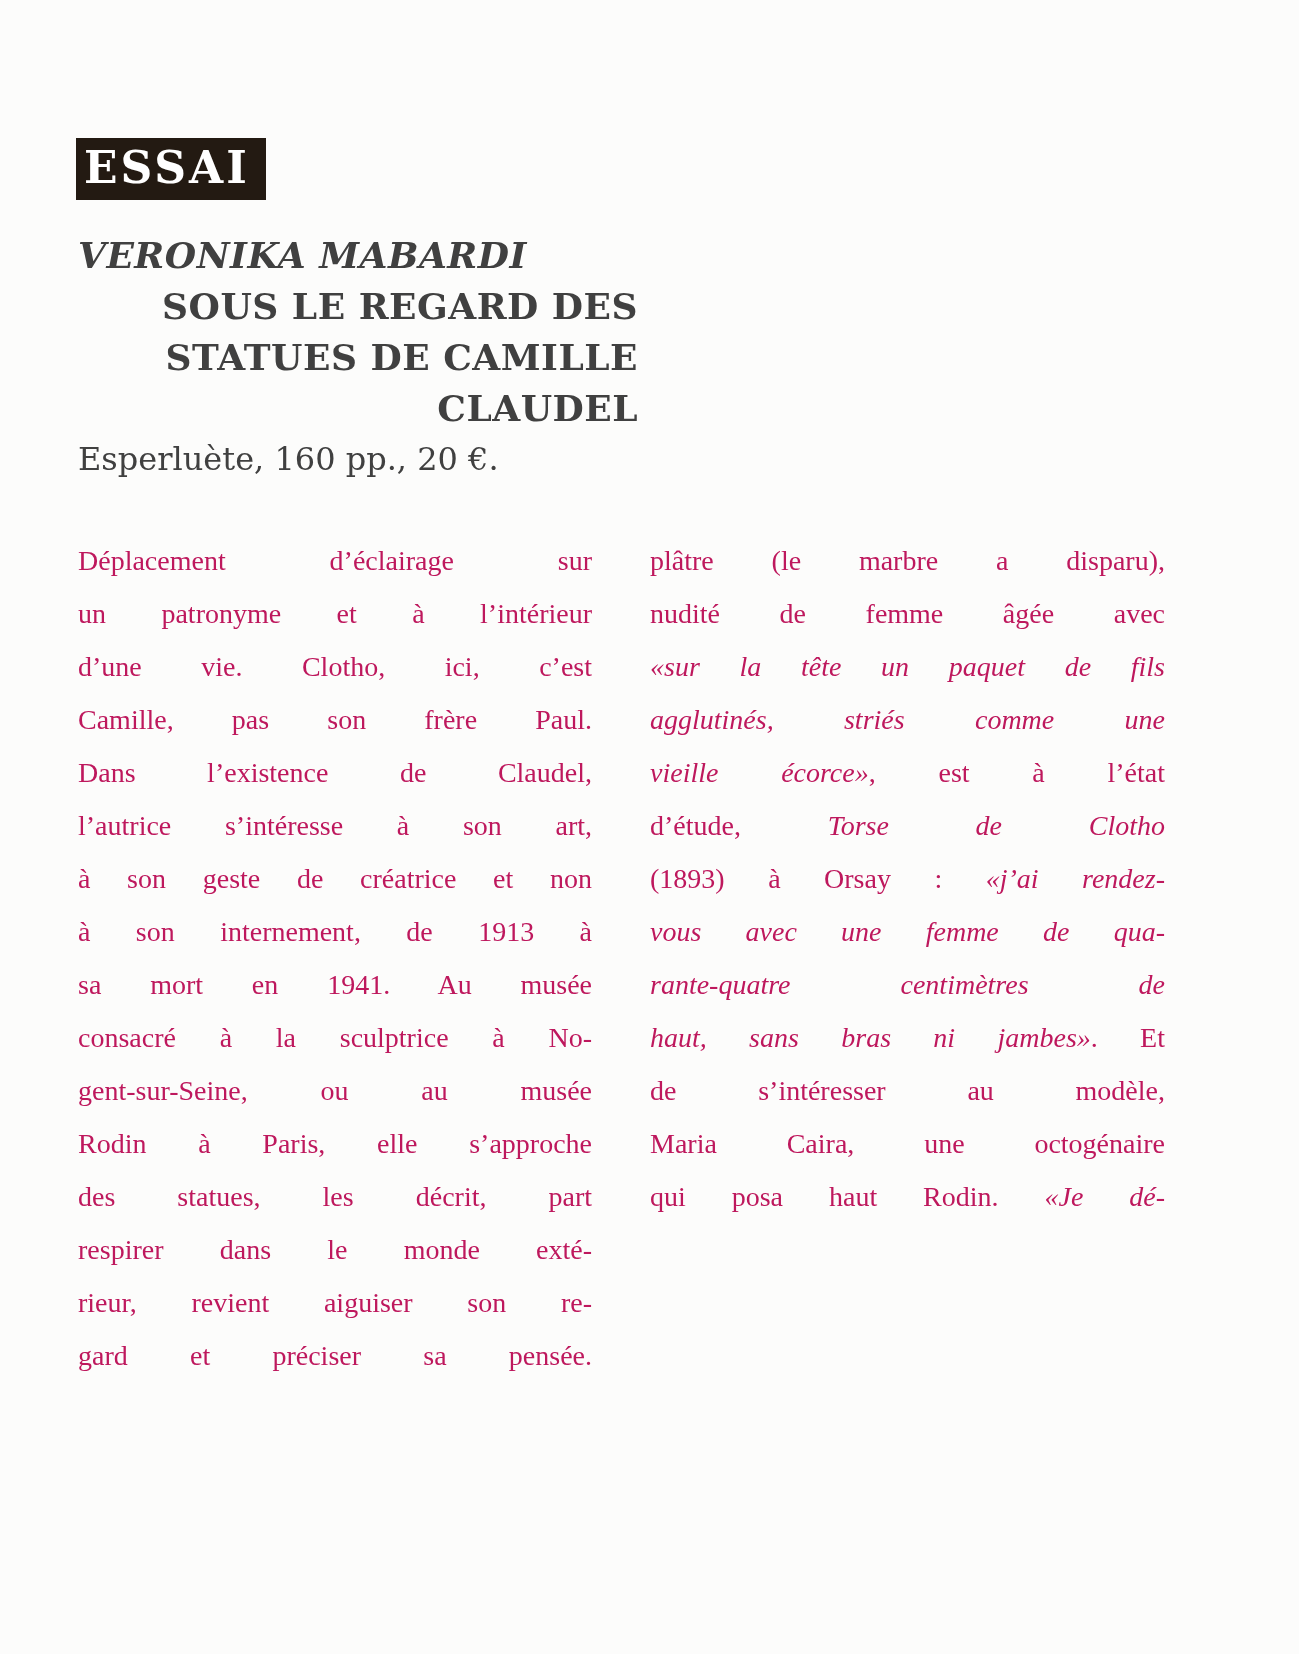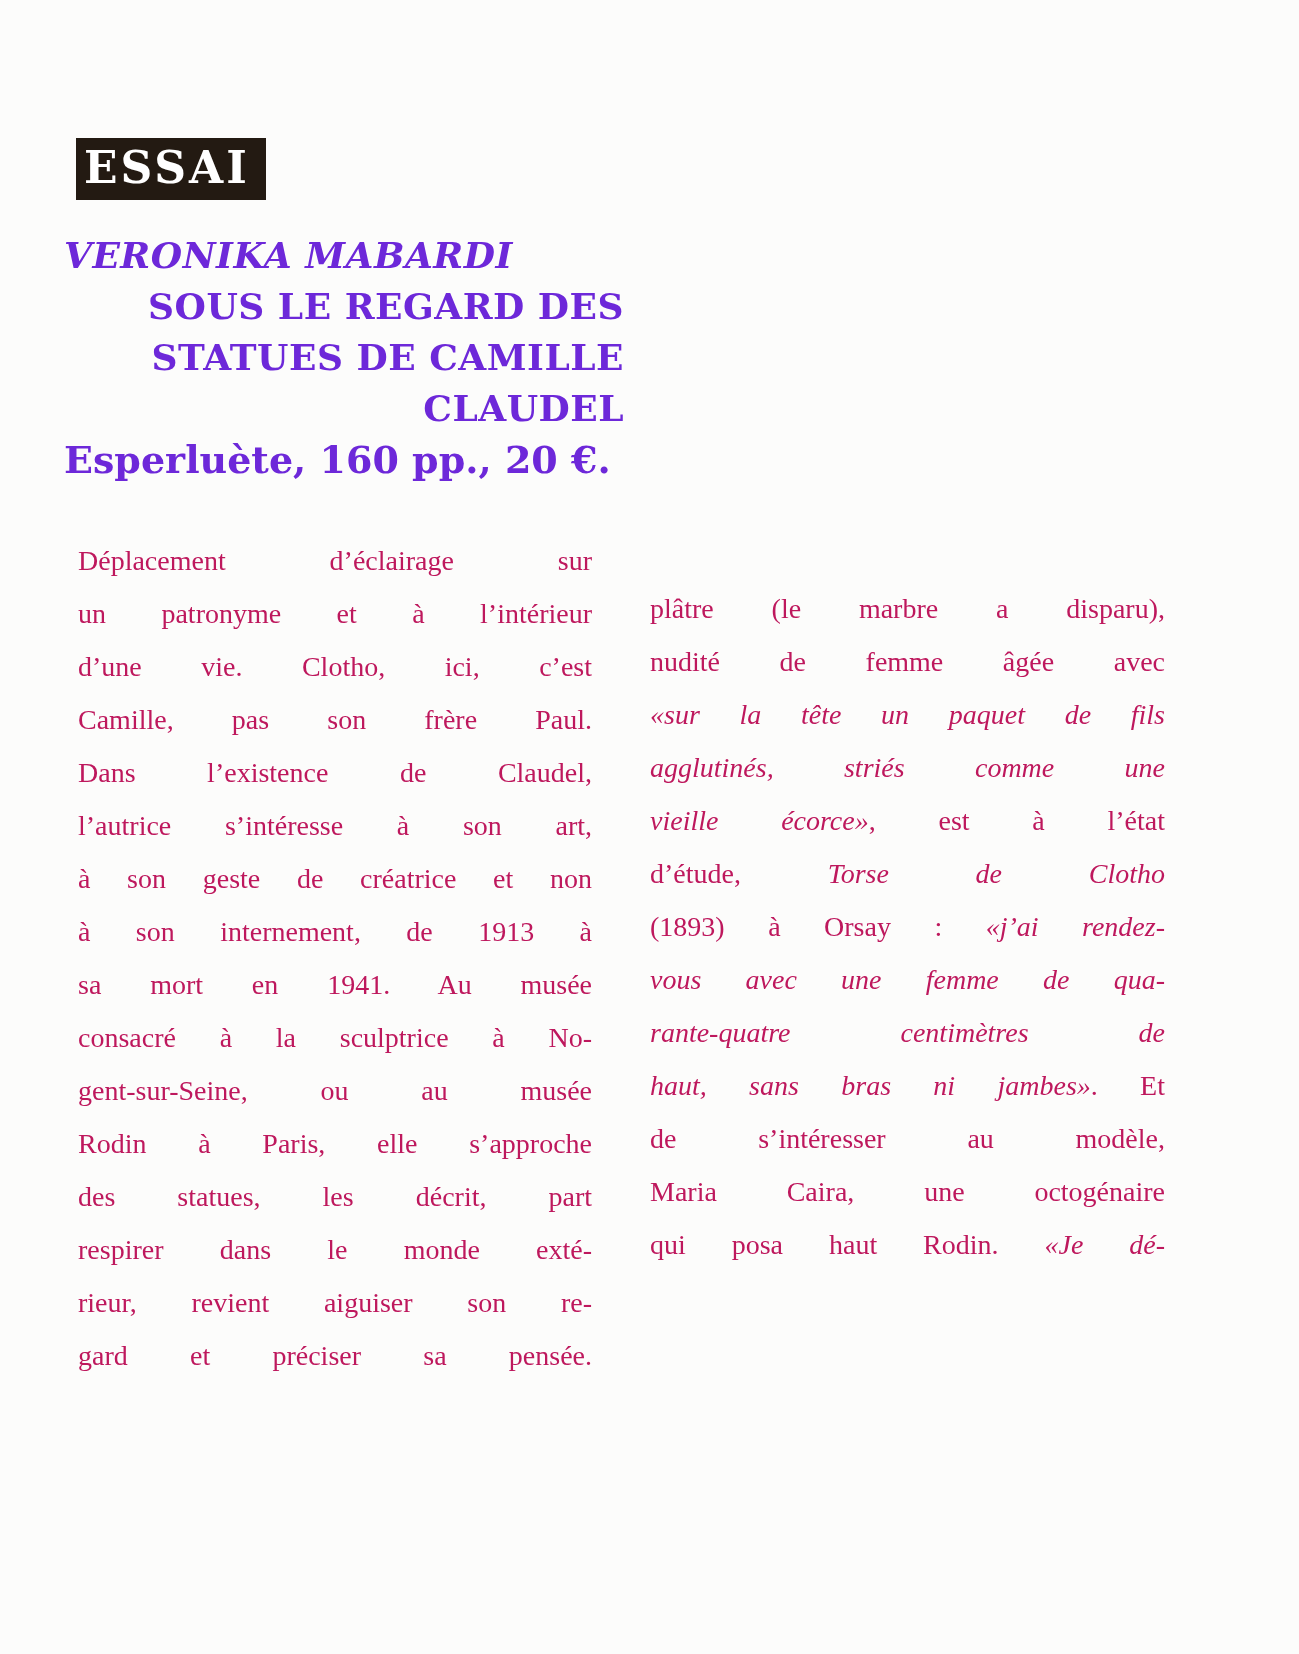--- a/index.html
+++ b/index.html
@@ -31,59 +31,59 @@
     font-weight: bold;
     font-size: 44px;
     letter-spacing: 3px;
     line-height: 1;
     transform: translateY(-1px);
   }
 
   
   .book-header {
     position: absolute;
-    left: 64px;
+    left: 78px;
     top: 230px;
     width: 560px;
-    color: #6d28d9;
+    color: #404040;
   }
   .book-header .author {
     font-family: "DejaVu Serif", serif;
     font-weight: bold;
     font-style: italic;
     font-size: 36px;
     line-height: 51px;
     letter-spacing: 0.5px;
   }
   .book-header .title-line {
     font-family: "DejaVu Serif", serif;
     font-weight: bold;
     font-size: 36px;
     line-height: 51px;
     letter-spacing: 0.5px;
     text-align: right;
   }
   .book-header .publisher {
     font-family: "DejaVu Serif", serif;
-    font-weight: bold;
-    font-size: 38px;
+    font-weight: normal;
+    font-size: 32px;
     line-height: 51px;
   }
 
   
   .article {
     position: absolute;
     left: 78px;
     top: 534px;
     width: 1087px;
     display: flex;
     gap: 58px;
   }
   .column { width: 514px; }
-  .column + .column { width: 515px; margin-top: 48px; }
+  .column + .column { width: 515px; }
   .line {
     font-family: "Liberation Serif", serif;
     font-size: 28px;
     line-height: 53px;
     color: #be185d;
     text-align: justify;
     text-align-last: justify;
     white-space: normal;
   }
   .line .it { font-style: italic; }

